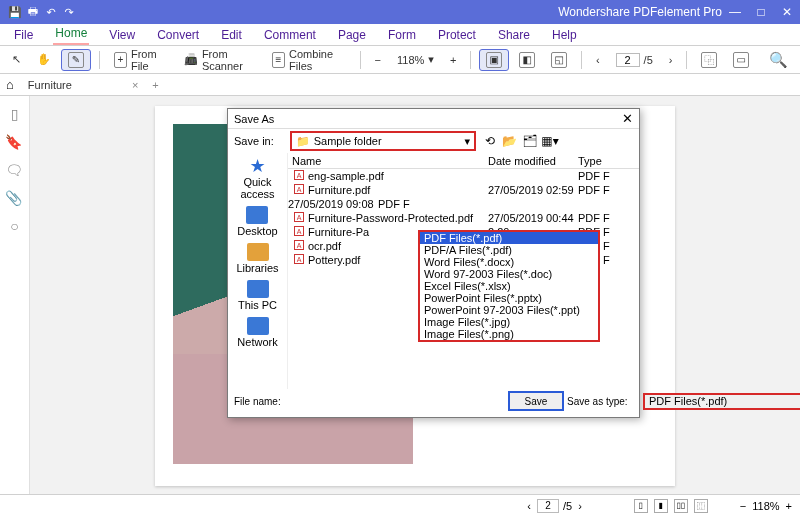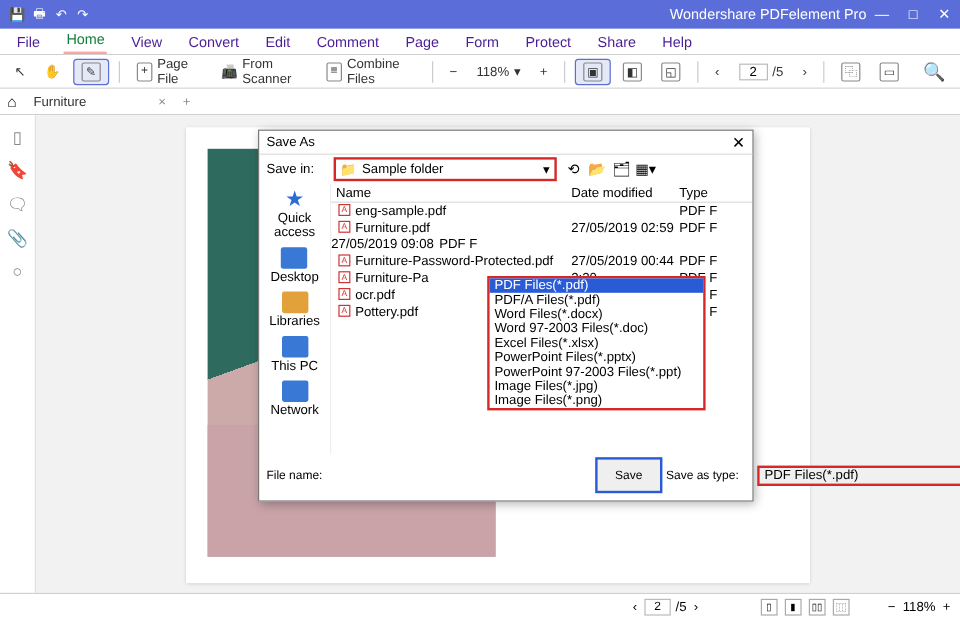--- a/index.html
+++ b/index.html
@@ -28,21 +28,21 @@
 .canvas{flex:1;position:relative;background:#f2f2f2;display:flex;justify-content:center;padding-top:10px}
 .page{width:520px;height:380px;background:#fff;box-shadow:0 1px 3px rgba(0,0,0,.2);position:relative;overflow:hidden}
 .photo{position:absolute;left:18px;top:18px;width:240px;height:340px;background:linear-gradient(160deg,#2e6b5e 0%,#2e6b5e 45%,#caa 45%,#caa 100%)}
 .photo::before{content:"";position:absolute;bottom:0;left:0;right:0;height:110px;background:#c9a3a8}
 .statusbar{position:absolute;bottom:0;left:0;right:0;height:22px;background:#fff;border-top:1px solid #d0d0d0;display:flex;align-items:center;padding:0 8px;gap:6px}
 .statusbar .spacer{flex:1}
 .statusbar .pgbox{display:flex;align-items:center;gap:4px}
 .statusbar .pgbox input{width:22px;height:14px;font-size:10px;text-align:center;border:1px solid #bbb}
 .statusbar .viewic{width:14px;height:14px;border:1px solid #aaa;font-size:8px;display:flex;align-items:center;justify-content:center}
 
-.saveas{position:absolute;left:215px;top:108px;width:413px;height:310px;background:#fff;border:1px solid #7a7a7a;box-shadow:2px 2px 8px rgba(0,0,0,.3);display:flex;flex-direction:column}
+.saveas{position:absolute;left:227px;top:108px;width:413px;height:310px;background:#fff;border:1px solid #7a7a7a;box-shadow:2px 2px 8px rgba(0,0,0,.3);display:flex;flex-direction:column}
 .sa-title{height:20px;display:flex;align-items:center;justify-content:space-between;padding:0 6px;border-bottom:1px solid #ddd}
 .sa-title .x{font-size:13px}
 .sa-savein{height:24px;display:flex;align-items:center;gap:6px;padding:2px 6px}
 .sa-savein .lbl{width:50px}
 .sa-savein .combo{flex:0 0 186px;border:2px solid #d62828;height:20px;display:flex;align-items:center;padding:0 4px;gap:4px;justify-content:space-between}
 .sa-savein .combo .fld{display:flex;align-items:center;gap:4px}
 .sa-savein .navic{display:flex;gap:4px}
 .sa-savein .navic span{width:16px;height:16px;font-size:12px;display:flex;align-items:center;justify-content:center}
 .sa-body{flex:1;display:flex;overflow:hidden}
 .sa-places{width:60px;display:flex;flex-direction:column;align-items:center;gap:6px;padding-top:4px;border-right:1px solid #eee}
@@ -60,21 +60,21 @@
 .sa-list .row .c2{width:90px}
 .sa-list .row .c3{width:40px}
 .sa-list .row .fi{width:10px;height:10px;background:#fff;border:1px solid #c33;font-size:7px;color:#c33;display:flex;align-items:center;justify-content:center}
 .typedrop{position:absolute;left:130px;top:77px;width:182px;background:#fff;border:2px solid #d62828;font-size:10px;z-index:5}
 .typedrop .opt{padding:0 4px;height:12px;line-height:12px;white-space:nowrap;overflow:hidden}
 .typedrop .opt.sel{background:#2a5bd7;color:#fff}
 .sa-bottom{padding:2px 6px 6px;display:flex;flex-direction:row;gap:3px}
 .sa-bottom .ln{display:flex;align-items:center;gap:6px}
 .sa-bottom .ln .lbl{width:70px;font-size:10px}
 .sa-bottom .ln .cb{flex:0 0 186px;height:17px;border:2px solid #d62828;display:flex;align-items:center;justify-content:space-between;padding:0 4px;font-size:10px;background:#f0f0f0}
-.sa-bottom .btn{width:56px;height:30px;border:1px solid #888;background:#efefef;font-size:10px;display:flex;align-items:center;justify-content:center}
+.sa-bottom .btn{width:56px;height:20px;border:1px solid #888;background:#efefef;font-size:10px;display:flex;align-items:center;justify-content:center}
 .sa-bottom .btn.save{border:2px solid #2a5bd7}
 .sa-bottom .settings{width:76px;height:18px;margin-left:146px;border:1px solid #bbb;background:#eee;color:#999;font-size:10px;display:flex;align-items:center;justify-content:center}
 </style>
 </head>
 <body>
 
 <div class="titlebar">
   <div class="ql">
     <span>💾</span>
     <span>🖶</span>
@@ -109,21 +109,21 @@
     </div>
   <div class="tbtn">
       <span>✋</span>
     </div>
   <div class="tbtn sel">
       <span class="ic">✎</span>
     </div>
   <div class="sep"></div>
   <div class="tbtn">
       <span class="ic">+</span>
-      <span>Page File</span>
+      <span>From File</span>
     </div>
   <div class="tbtn">
       <span>📠</span>
       <span>From Scanner</span>
     </div>
   <div class="tbtn">
       <span class="ic">≡</span>
       <span>Combine Files</span>
     </div>
   <div class="sep"></div>

